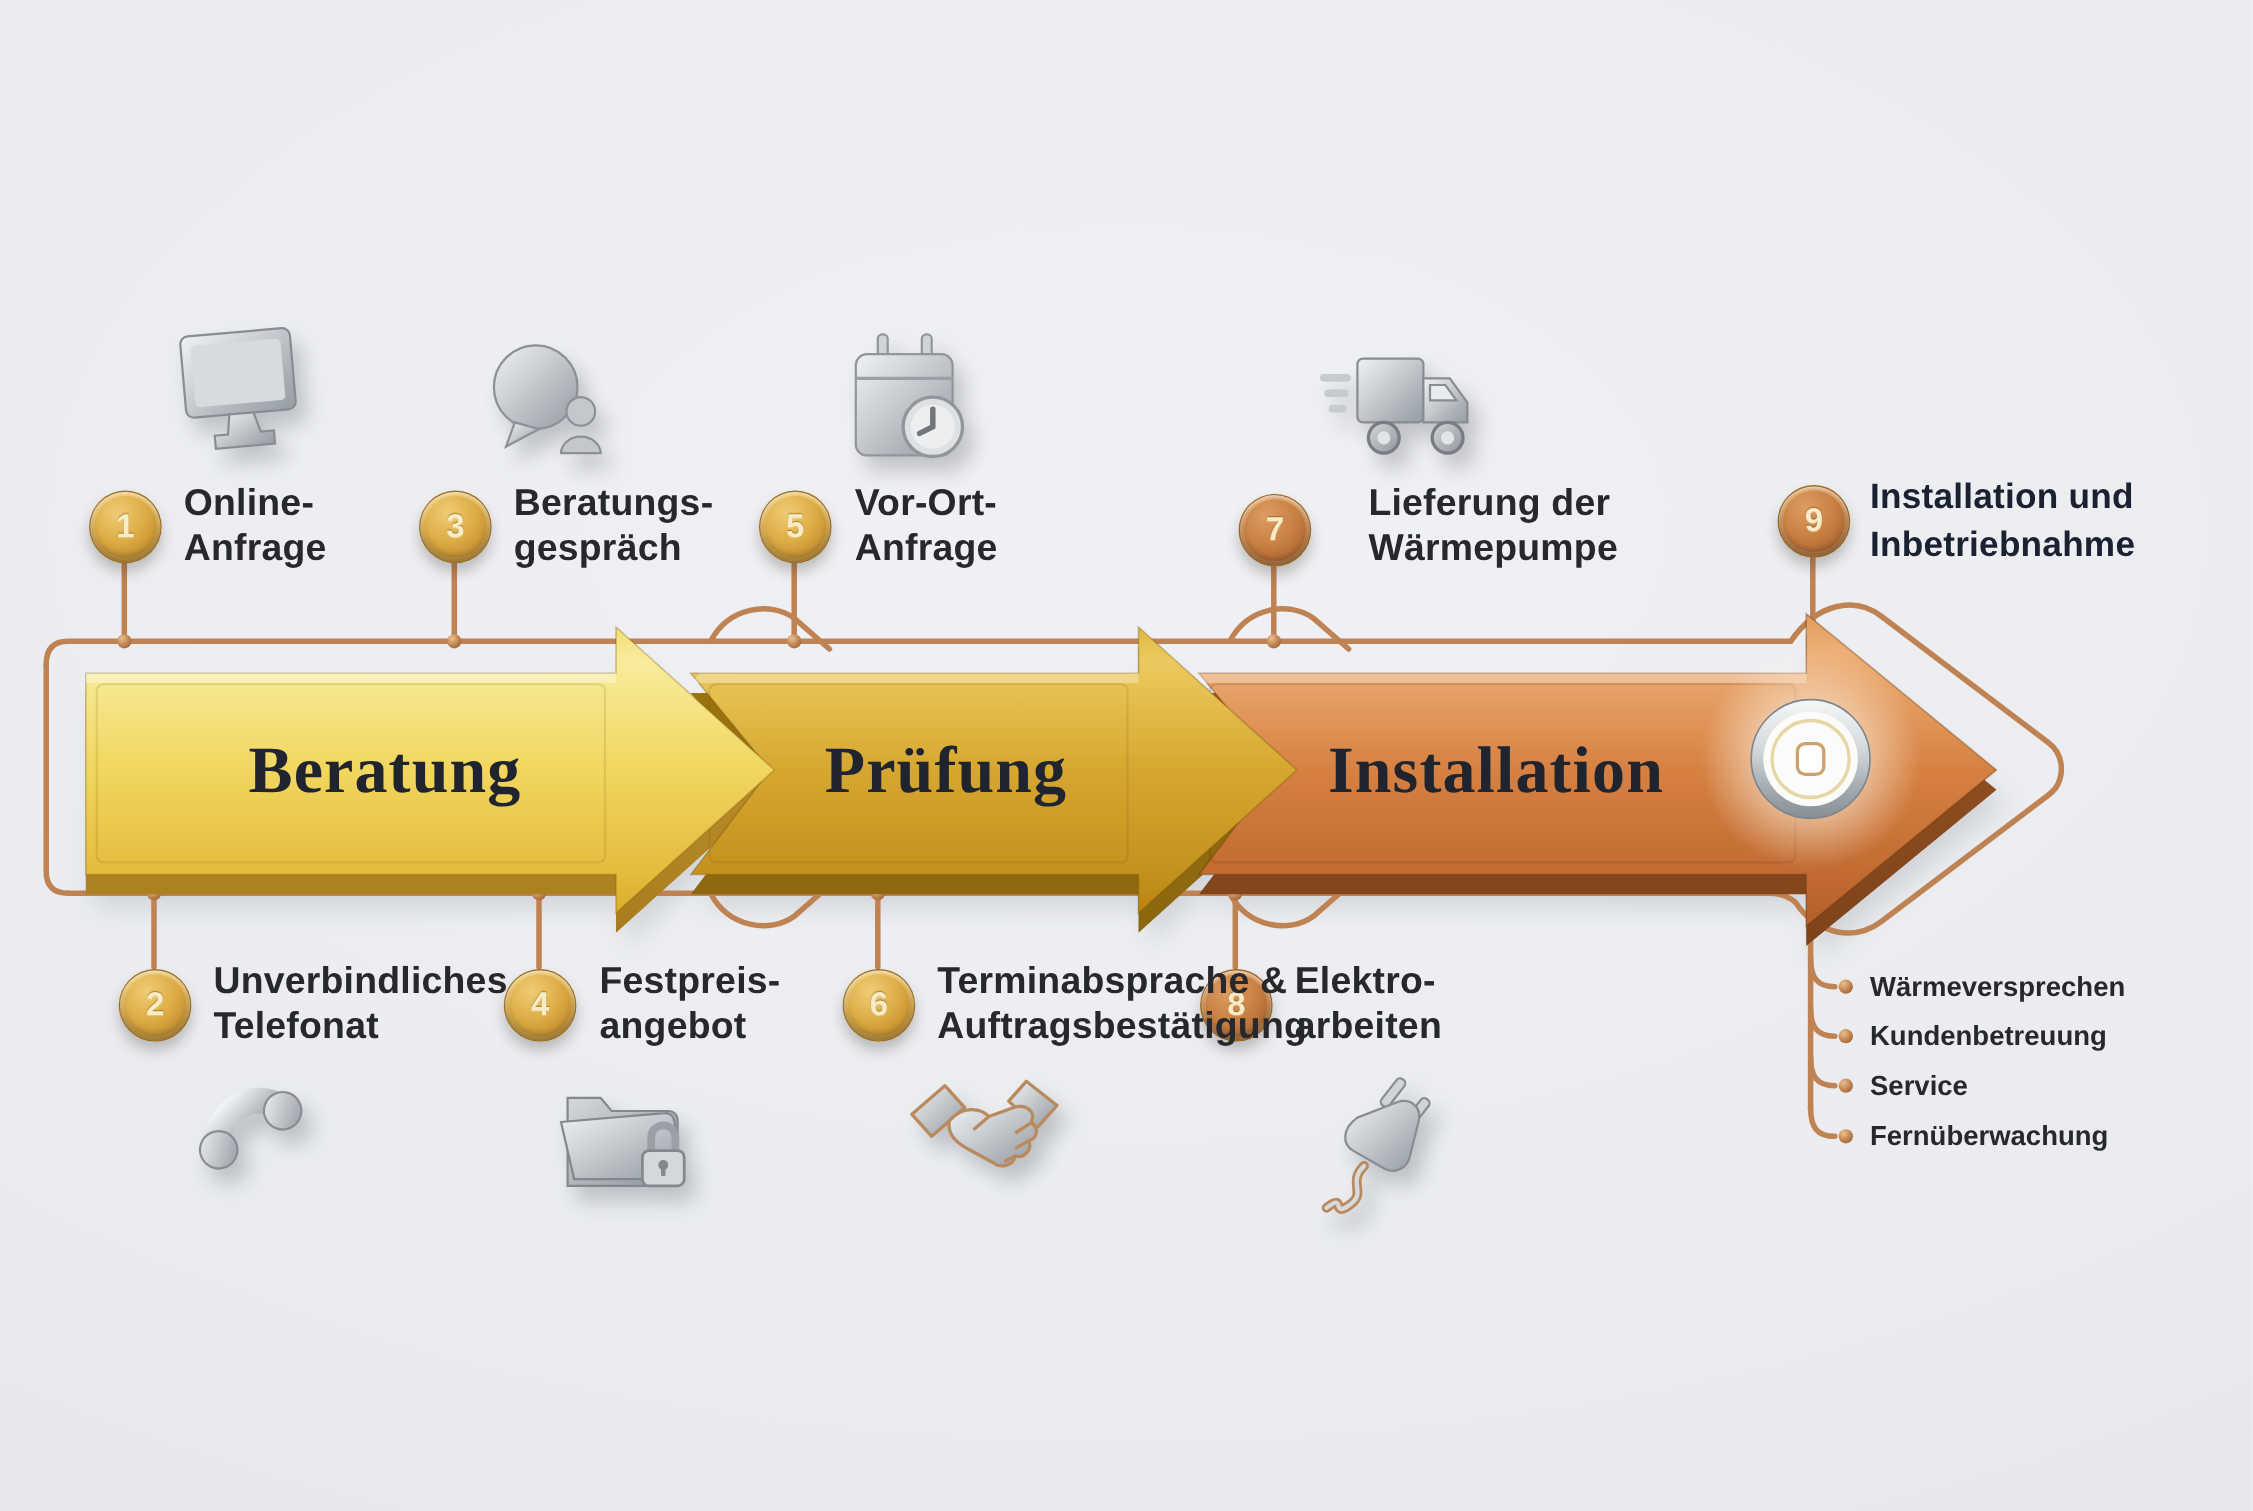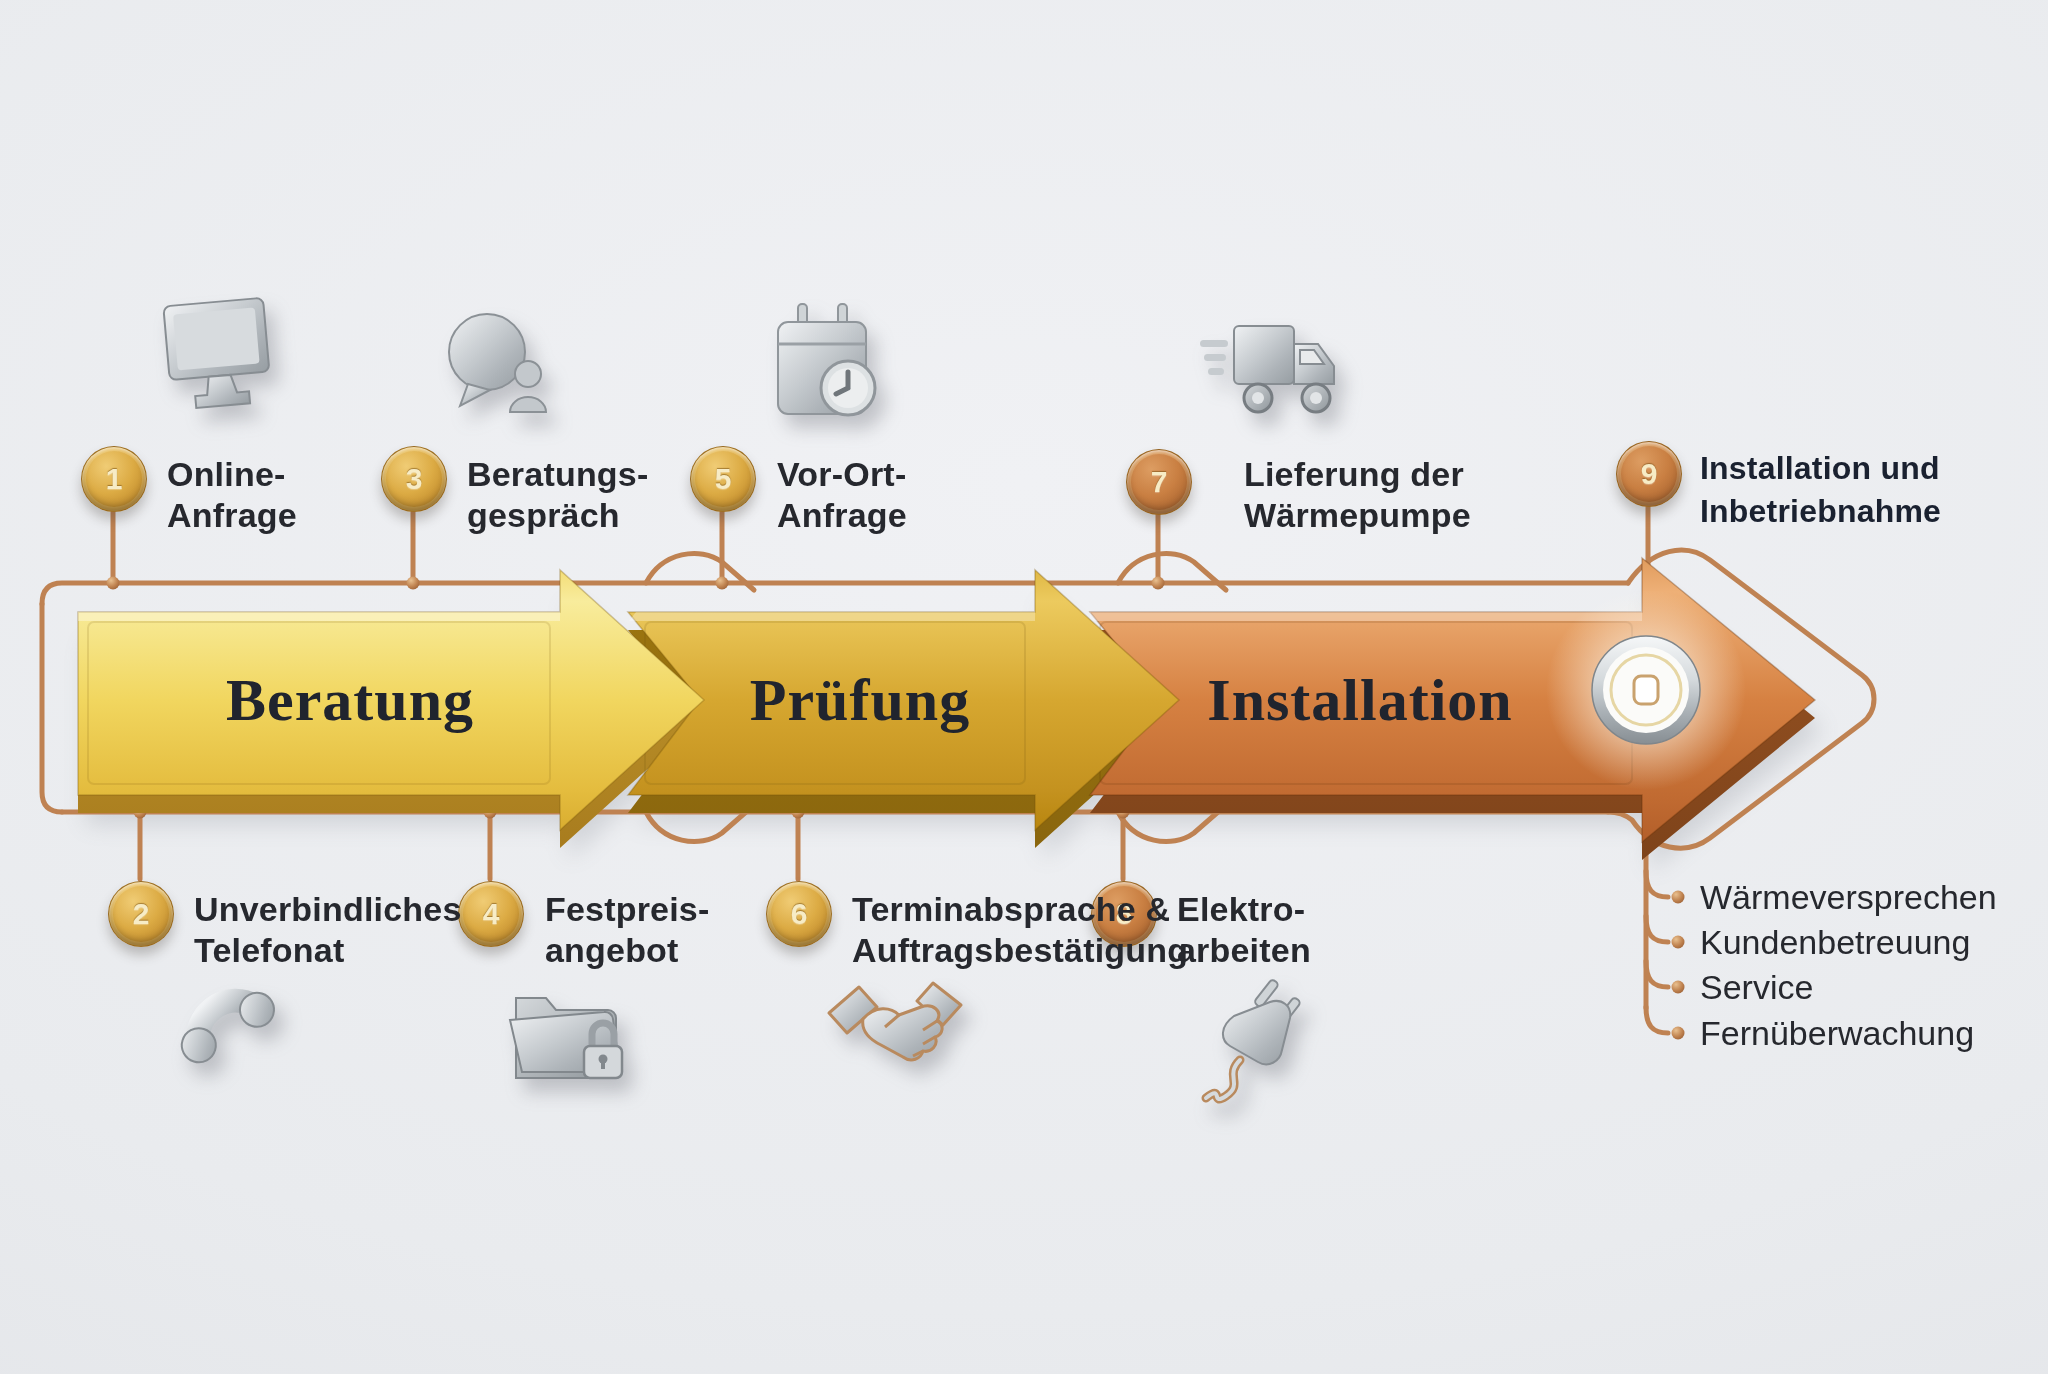--- a/index.html
+++ b/index.html
@@ -12,23 +12,23 @@
                letter-spacing:1px;fill:#20242e;}
   .badge{position:absolute;width:64px;height:64px;border-radius:50%;display:flex;align-items:center;
          justify-content:center;font-weight:700;font-size:30px;color:#f7ecc6;
          text-shadow:0 -1px 1px rgba(110,70,10,.55),0 1px 1px rgba(255,255,255,.3);
          border:1px solid rgba(140,95,25,.8);
          box-shadow:0 8px 12px rgba(60,55,45,.28), inset 0 2px 3px rgba(255,255,255,.55),
                     inset 0 -5px 7px rgba(0,0,0,.28), inset 0 0 0 4px rgba(255,235,180,.22);}
   .badge.gold{background:radial-gradient(circle at 38% 30%, #f0cc75 0%, #dcab44 45%, #c08a2c 78%, #a97a24 100%);}
   .badge.copper{background:radial-gradient(circle at 38% 30%, #dd9d62 0%, #c97f42 45%, #aa6530 78%, #955627 100%);}
   .step-label{position:absolute;font-weight:600;font-size:34px;line-height:41px;color:#26282e;
-              white-space:pre-line;letter-spacing:.2px;margin-top:17px;}
+              white-space:pre-line;letter-spacing:.2px;}
   .step-label.bold{font-weight:700;font-size:32px;line-height:43px;color:#1a2130;}
-  .benefit{position:absolute;font-weight:400;font-size:34px;line-height:42px;color:#26282e;}
+  .benefit{position:absolute;font-weight:700;font-size:25px;line-height:42px;color:#26282e;}
   .icon{position:absolute;filter:drop-shadow(9px 13px 9px rgba(95,100,110,.32));}
 </style>
 </head>
 <body>
 
 <div class="canvas">
 
   <svg id="scene" width="2048" height="1374" viewBox="0 0 2048 1374">
     <defs>
       <linearGradient id="a1face" x1="0" y1="0" x2="0" y2="1">

